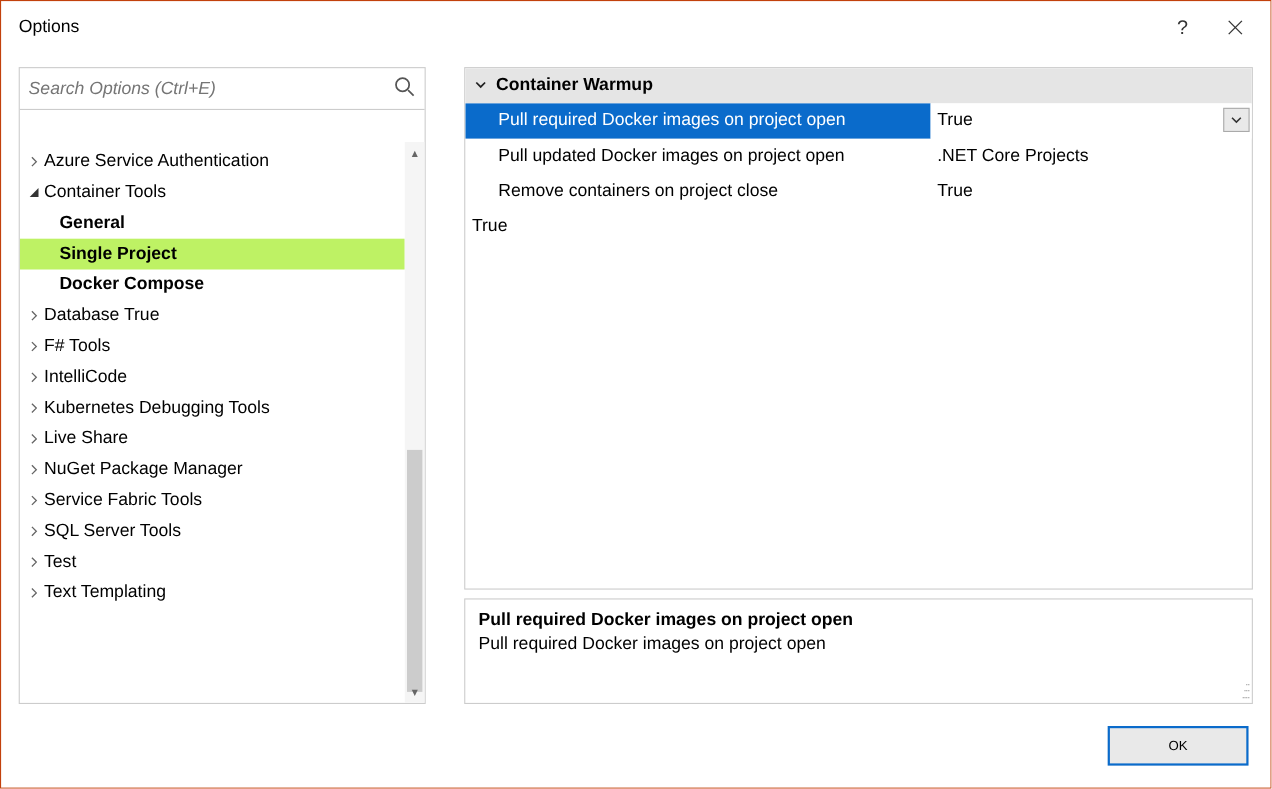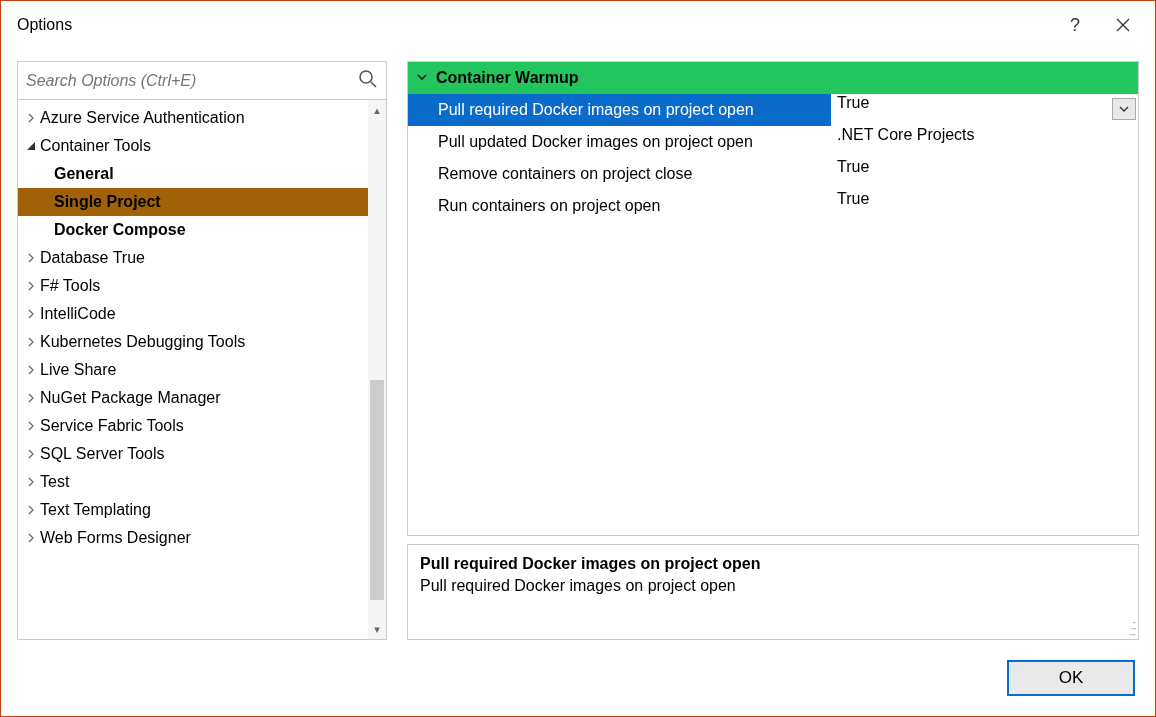--- a/index.html
+++ b/index.html
@@ -10,56 +10,56 @@
       width: 1156px;
       height: 717px;
       overflow: hidden;
       color: #000;
     }
     .window { width: 100%; height: 100%; display: flex; flex-direction: column; border: 1px solid #c2410c; }
     .titlebar { height: 48px; display: flex; align-items: center; padding: 0 8px 0 16px; }
     .titlebar .title { font-size: 16px; flex: 1; }
     .titlebar .winbtn { width: 48px; height: 48px; display: flex; align-items: center; justify-content: center; font-size: 18px; color: #333; }
     .titlebar .winbtn.close { font-size: 16px; }
-    .content { flex: 1; display: flex; padding: 12px 16px 0 16px; gap: 20px; min-height: 0; }
+    .content { flex: 1; display: flex; padding: 12px 16px 0 16px; gap: 35px; min-height: 0; }
     .left-pane { width: 370px; display: flex; flex-direction: column; border: 1px solid #ccc; }
     .search-row { height: 38px; display: flex; align-items: center; border-bottom: 1px solid #ccc; padding: 0 8px 0 8px; }
     .search-row input { flex: 1; border: none; outline: none; font-size: 16px; font-style: italic; color: #666; background: transparent; }
     .search-row .search-icon { color: #555; }
-    .tree-wrap { flex: 1; position: relative; overflow: hidden; }
+    .tree-wrap { flex: 1; position: relative; overflow: hidden; margin-top: 29px; }
     .tree { position: absolute; inset: 0 18px 0 0; overflow: hidden; padding-top: 4px; }
     .tree-scrollbar { position: absolute; right: 0; top: 0; bottom: 0; width: 18px; background: #f5f5f5; }
     .tree-scrollbar .sb-arrow { height: 20px; display: flex; align-items: center; justify-content: center; color: #666; font-size: 11px; }
     .tree-scrollbar .sb-thumb { position: absolute; left: 2px; right: 2px; top: 280px; height: 220px; background: #ccc; }
     .tree-item { display: flex; align-items: center; height: 28px; padding-left: 6px; cursor: default; }
     .tree-item.child { padding-left: 36px; font-weight: bold; }
-    .tree-item.selected { background: #a16207; }
+    .tree-item.selected { background: #bef264; }
     .tree-item .chev { width: 14px; display: inline-flex; justify-content: center; color: #555; font-size: 11px; margin-right: 2px; }
     .tree-item .chev.down { color: #000; }
     .tree-item .label { font-size: 16px; }
 
     .right-pane { flex: 1; display: flex; flex-direction: column; min-width: 0; }
     .prop-grid { flex: 1; border: 1px solid #ccc; display: flex; flex-direction: column; overflow: hidden; }
-    .cat-header { height: 32px; display: flex; align-items: center; background: #22c55e; padding-left: 8px; }
+    .cat-header { height: 32px; display: flex; align-items: center; background: #e5e5e5; padding-left: 8px; }
     .cat-header .chev { width: 20px; font-size: 14px; color: #222; }
     .cat-header .label { font-weight: bold; font-size: 16px; }
     .prop-row { height: 32px; display: flex; align-items: stretch; }
     .prop-row .name { width: 423px; padding-left: 30px; display: flex; align-items: center; font-size: 16px; }
-    .prop-row .val { flex: 1; display: flex; padding-left: 6px; font-size: 16px; position: relative; }
+    .prop-row .val { flex: 1; display: flex; align-items: center; padding-left: 6px; font-size: 16px; position: relative; }
     .prop-row.selected .name { background: #0a6bcb; color: #fff; }
     .prop-row.selected .val { background: #fff; }
     .prop-row .dd-btn { position: absolute; right: 2px; top: 4px; width: 24px; height: 22px; border: 1px solid #aaa; background: #e9e9e9; display: flex; align-items: center; justify-content: center; font-size: 10px; color: #333; }
     .prop-filler { flex: 1; }
     .desc-box { border: 1px solid #ccc; margin-top: 8px; padding: 10px 12px 12px 12px; height: 96px; position: relative; }
     .desc-box .dt { font-weight: bold; font-size: 16px; }
     .desc-box .dd { font-size: 16px; margin-top: 4px; }
     .desc-box .grip { position: absolute; right: 3px; bottom: 2px; color: #aaa; font-size: 11px; letter-spacing: -2px; line-height: 6px; text-align: right; }
 
     .button-row { height: 76px; display: flex; align-items: center; justify-content: flex-end; padding: 0 20px; gap: 16px; }
-    .btn { width: 128px; height: 36px; border: 1px solid #aaa; background: #e9e9e9; font-size: 17px; display: flex; align-items: center; justify-content: center; }
+    .btn { width: 128px; height: 36px; border: 1px solid #aaa; background: #e9e9e9; font-size: 12px; display: flex; align-items: center; justify-content: center; }
     .btn.primary { border: 2px solid #0a6bcb; }
   </style>
 </head>
 <body>
 
 <div class="window">
   <div class="titlebar">
     <span class="title">Options</span>
     <div class="winbtn">?</div>
     <div class="winbtn close">
@@ -180,28 +180,20 @@
               </span>
               <span class="label">Test</span>
             </div>
             <div class="tree-item">
               <span class="chev">
                 <svg width="10" height="10" viewBox="0 0 10 10">
                   <polyline points="3,1 7,5 3,9" fill="none" stroke="#666" stroke-width="1.2"></polyline>
                 </svg>
               </span>
               <span class="label">Text Templating</span>
-            </div>
-            <div class="tree-item">
-              <span class="chev">
-                <svg width="10" height="10" viewBox="0 0 10 10">
-                  <polyline points="3,1 7,5 3,9" fill="none" stroke="#666" stroke-width="1.2"></polyline>
-                </svg>
-              </span>
-              <span class="label">Web Forms Designer</span>
             </div>
           </div>
         <div class="tree-scrollbar">
           <div class="sb-arrow">▴</div>
           <div class="sb-thumb"></div>
           <div class="sb-arrow" style="position:absolute;bottom:0;left:0;right:0;">▾</div>
         </div>
       </div>
     </div>
 
@@ -233,21 +225,20 @@
                 <span>.NET Core Projects</span>
               </div>
             </div>
             <div class="prop-row">
               <div class="name">Remove containers on project close</div>
               <div class="val">
                 <span>True</span>
               </div>
             </div>
             <div class="prop-row">
-              <div class="name">Run containers on project open</div>
               <div class="val">
                 <span>True</span>
               </div>
             </div>
           </div>
         <div class="prop-filler"></div>
       </div>
       <div class="desc-box">
         <div class="dt">Pull required Docker images on project open</div>
         <div class="dd">Pull required Docker images on project open</div>

